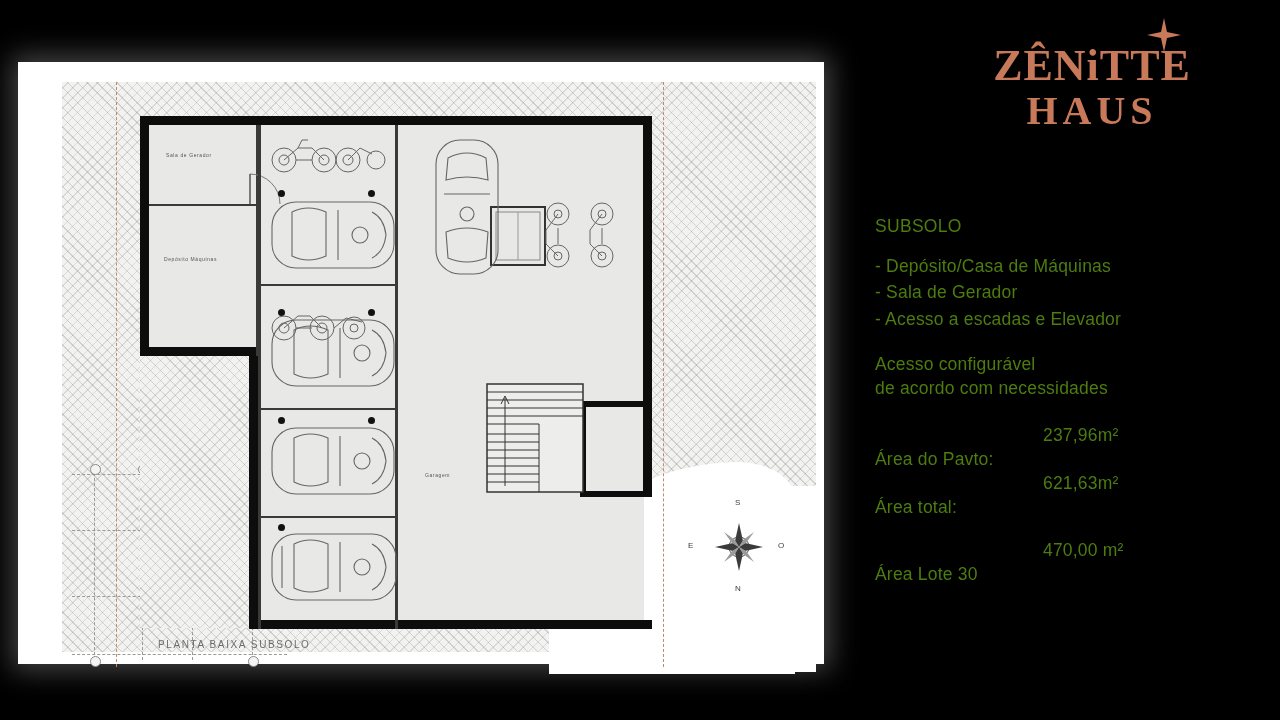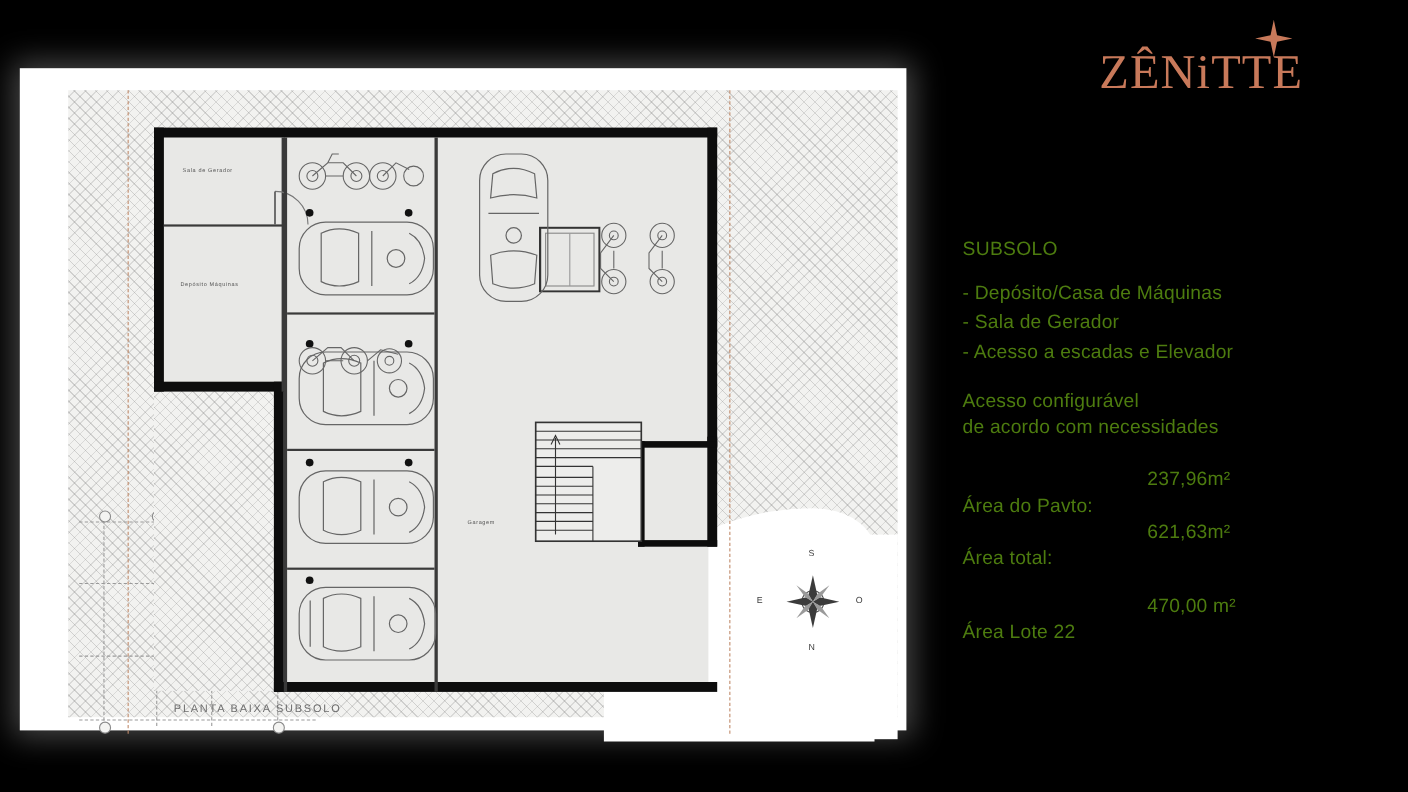--- a/index.html
+++ b/index.html
@@ -153,20 +153,21 @@
   }
 
   
   #brand {
     position: absolute;
     left: 952px;
     top: 44px;
     width: 280px;
     text-align: center;
     color: #c8795a;
+    font-weight: bold;
   }
   #brand-top {
     font-family: "Liberation Serif", serif;
     font-size: 44px;
     letter-spacing: 1px;
     line-height: 1;
     position: relative;
     display: inline-block;
   }
   #brand-bottom {
@@ -440,20 +441,21 @@
   </div>
 </div>
 
 <div id="brand">
   <div id="brand-top">
     <svg id="star" viewBox="0 0 40 40">
       <path d="M20 0 L23.5 16.5 L40 20 L23.5 23.5 L20 40 L16.5 23.5 L0 20 L16.5 16.5 Z" fill="#c8795a"></path>
     </svg>
     <span>ZÊNiTTE</span>
   </div>
+  <div id="brand-bottom">HAUS</div>
 </div>
 
 <div id="info">
   <div class="hdr">SUBSOLO</div>
   <ul>
     <li>- Depósito/Casa de Máquinas</li>
     <li>- Sala de Gerador</li>
     <li>- Acesso a escadas e Elevador</li>
   </ul>
   <div class="para">Acesso configurável</div>
@@ -461,16 +463,16 @@
 
   <div class="arow a1">
     <span class="k">Área do Pavto:</span>
     <span class="v">237,96m²</span>
   </div>
   <div class="arow a2">
     <span class="k">Área total:</span>
     <span class="v">621,63m²</span>
   </div>
   <div class="arow a3 gap">
-    <span class="k">Área Lote 22</span>
+    <span class="k">Área Lote 30</span>
     <span class="v">470,00 m²</span>
   </div>
 </div>
 
 </body></html>

